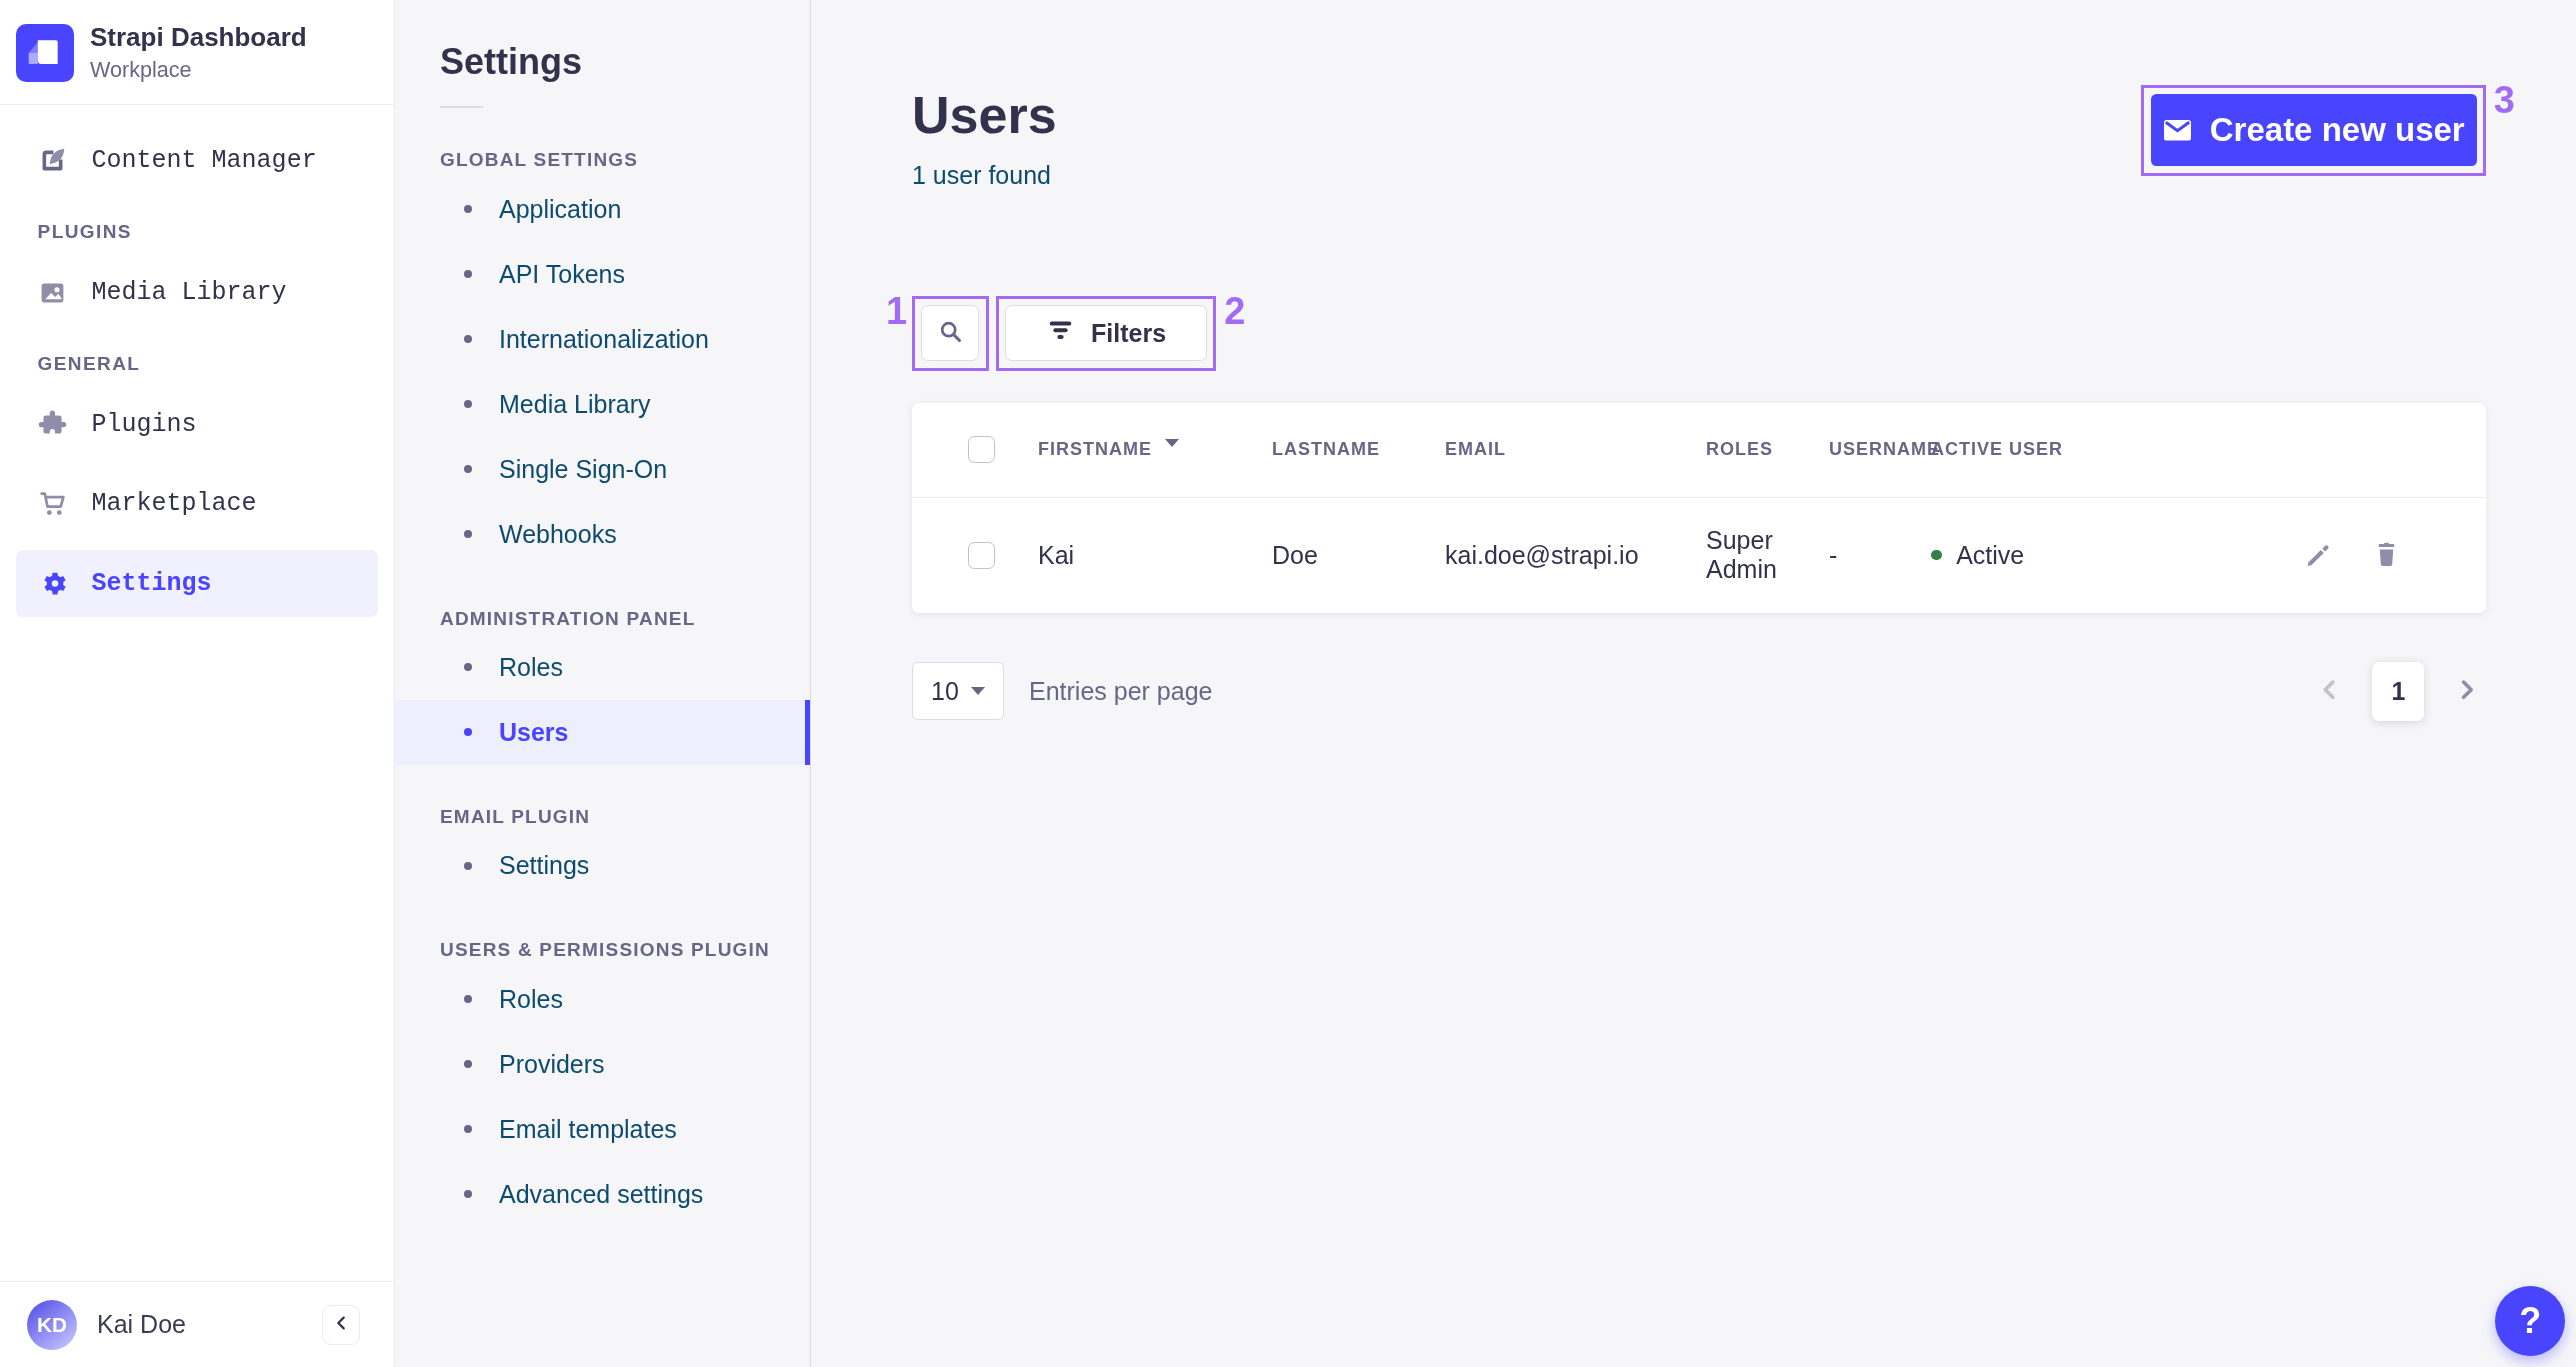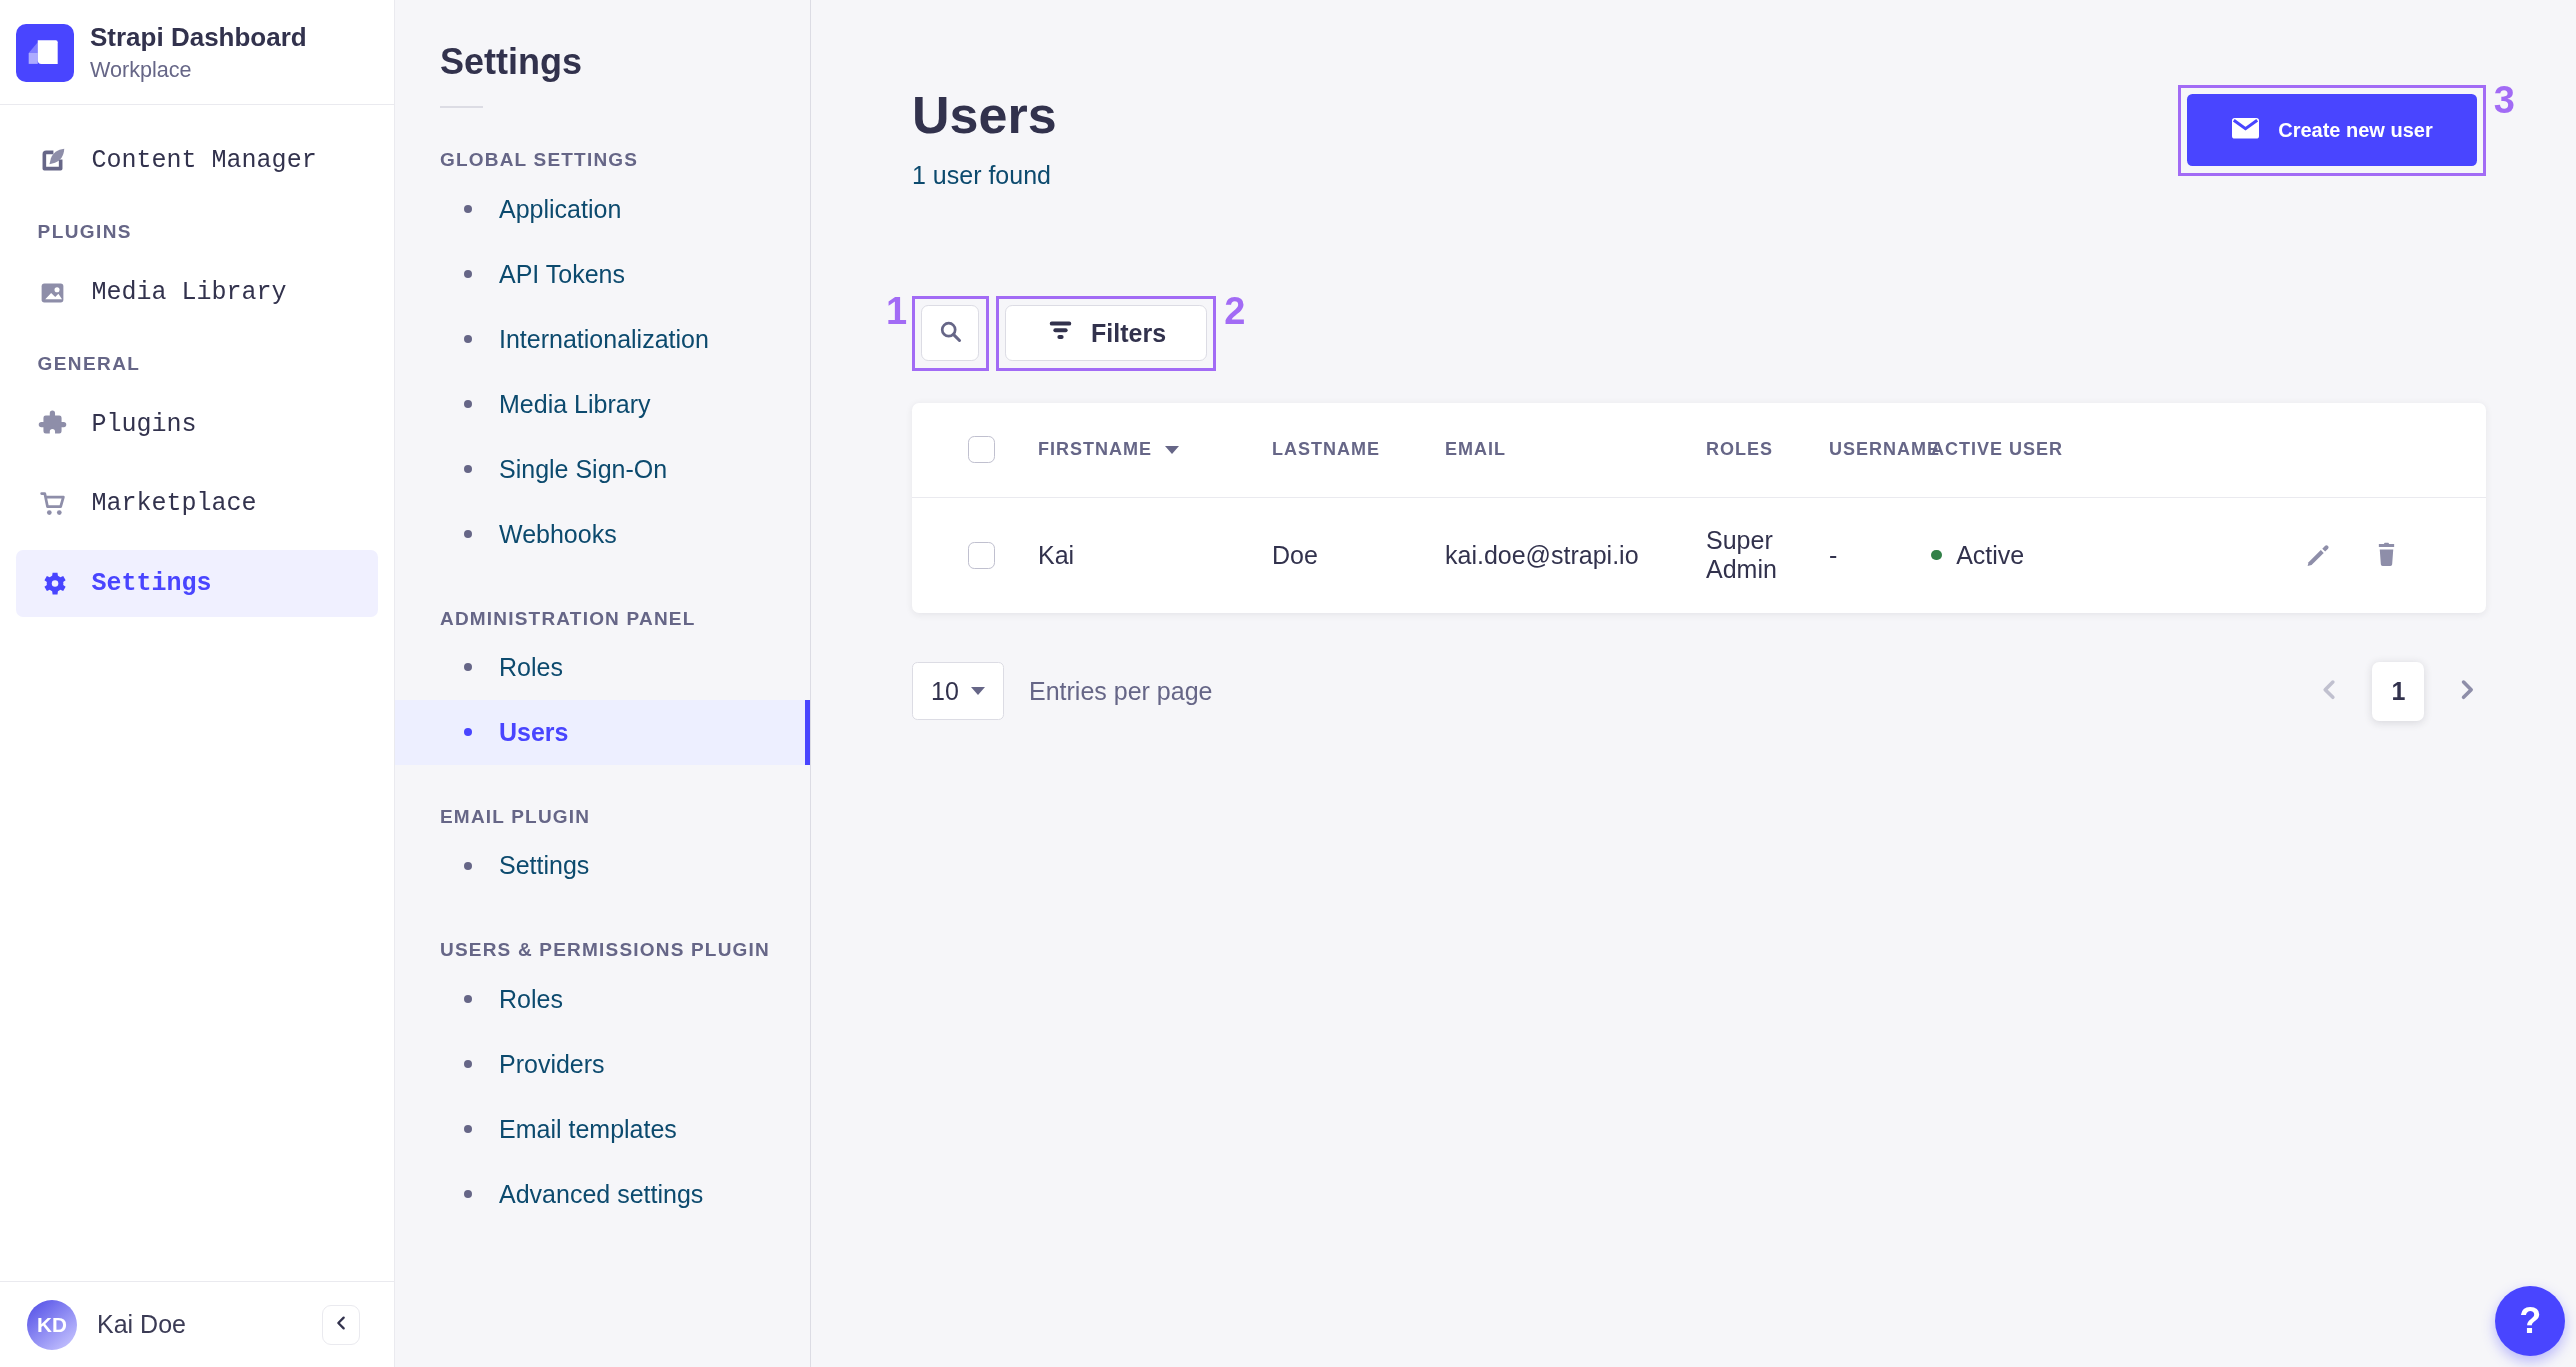--- a/index.html
+++ b/index.html
@@ -58,38 +58,38 @@
   .page-header { display:flex; justify-content:space-between; align-items:flex-start; }
   .page-title { font-size:52px; font-weight:bold; color:#32324d; }
   .page-sub { font-size:25px; color:#0c4a6e; margin-top:16px; }
 
   .annotation { position:relative; border:3.6px solid #a26bf5; padding:6.3px; display:inline-flex; }
   .ann-label { position:absolute; font-size:38px; font-weight:bold; color:#a26bf5; top:-7.2px; line-height:1; }
   .ann-left { left:-29px; }
   .ann-right { right:-32px; }
 
   .create-btn { display:flex; align-items:center; gap:18px; background:#4945ff; color:#fff;
-                font-size:20px; font-weight:bold; border:none; border-radius:5.4px;
-                padding:0 44px; height:72px; cursor:pointer; font-family:inherit; }
+                font-size:33px; font-weight:bold; border:none; border-radius:5.4px;
+                padding:0 12px; height:72px; cursor:pointer; font-family:inherit; }
 
   .actions-row { margin-top:106px; display:flex; gap:7.2px; }
   .icon-btn { width:58px; height:56px; background:#fff; border:0.9px solid #dcdce4; border-radius:7.2px;
               display:flex; align-items:center; justify-content:center; cursor:pointer; }
   .filters-btn { height:56px; background:#fff; border:0.9px solid #dcdce4; border-radius:7.2px;
                  display:flex; align-items:center; gap:16px; padding:0 40px;
                  font-size:25px; font-weight:600; color:#32324d; cursor:pointer; font-family:inherit; }
 
   .table-card { margin-top:32px; background:#fff; border-radius:7.2px;
                 box-shadow:0 1.8px 7.2px rgba(33,33,52,.08); overflow:hidden; }
   .t-row { display:grid; grid-template-columns:126px 234px 173px 261px 123px 102px 270px 1fr;
            align-items:center; }
   .t-head { height:95px; border-bottom:0.9px solid #eaeaef; }
   .t-body { height:115px; }
   .th { font-size:18px; font-weight:bold; color:#666687; letter-spacing:1px;
-        display:flex; align-items:center; gap:12.6px; }
+        display:flex; gap:12.6px; }
   .td { font-size:25px; color:#32324d; }
   .cb-cell { padding-left:56px; }
   .checkbox { width:27px; height:27px; background:#fff; border:1.8px solid #c0c0cf; border-radius:6.3px; cursor:pointer; }
   .sort-caret { width:0; height:0; border-left:7.2px solid transparent; border-right:7.2px solid transparent;
                 border-top:8px solid #666687; }
   .active-cell { display:flex; align-items:center; gap:14.4px; }
   .dot { width:10.8px; height:10.8px; border-radius:50%; background:#328048; flex:none; }
   .row-actions { display:flex; justify-content:flex-end; align-items:center; gap:41px; padding-right:86px; }
   .row-action { background:none; border:none; cursor:pointer; display:flex; padding:0; }
 

